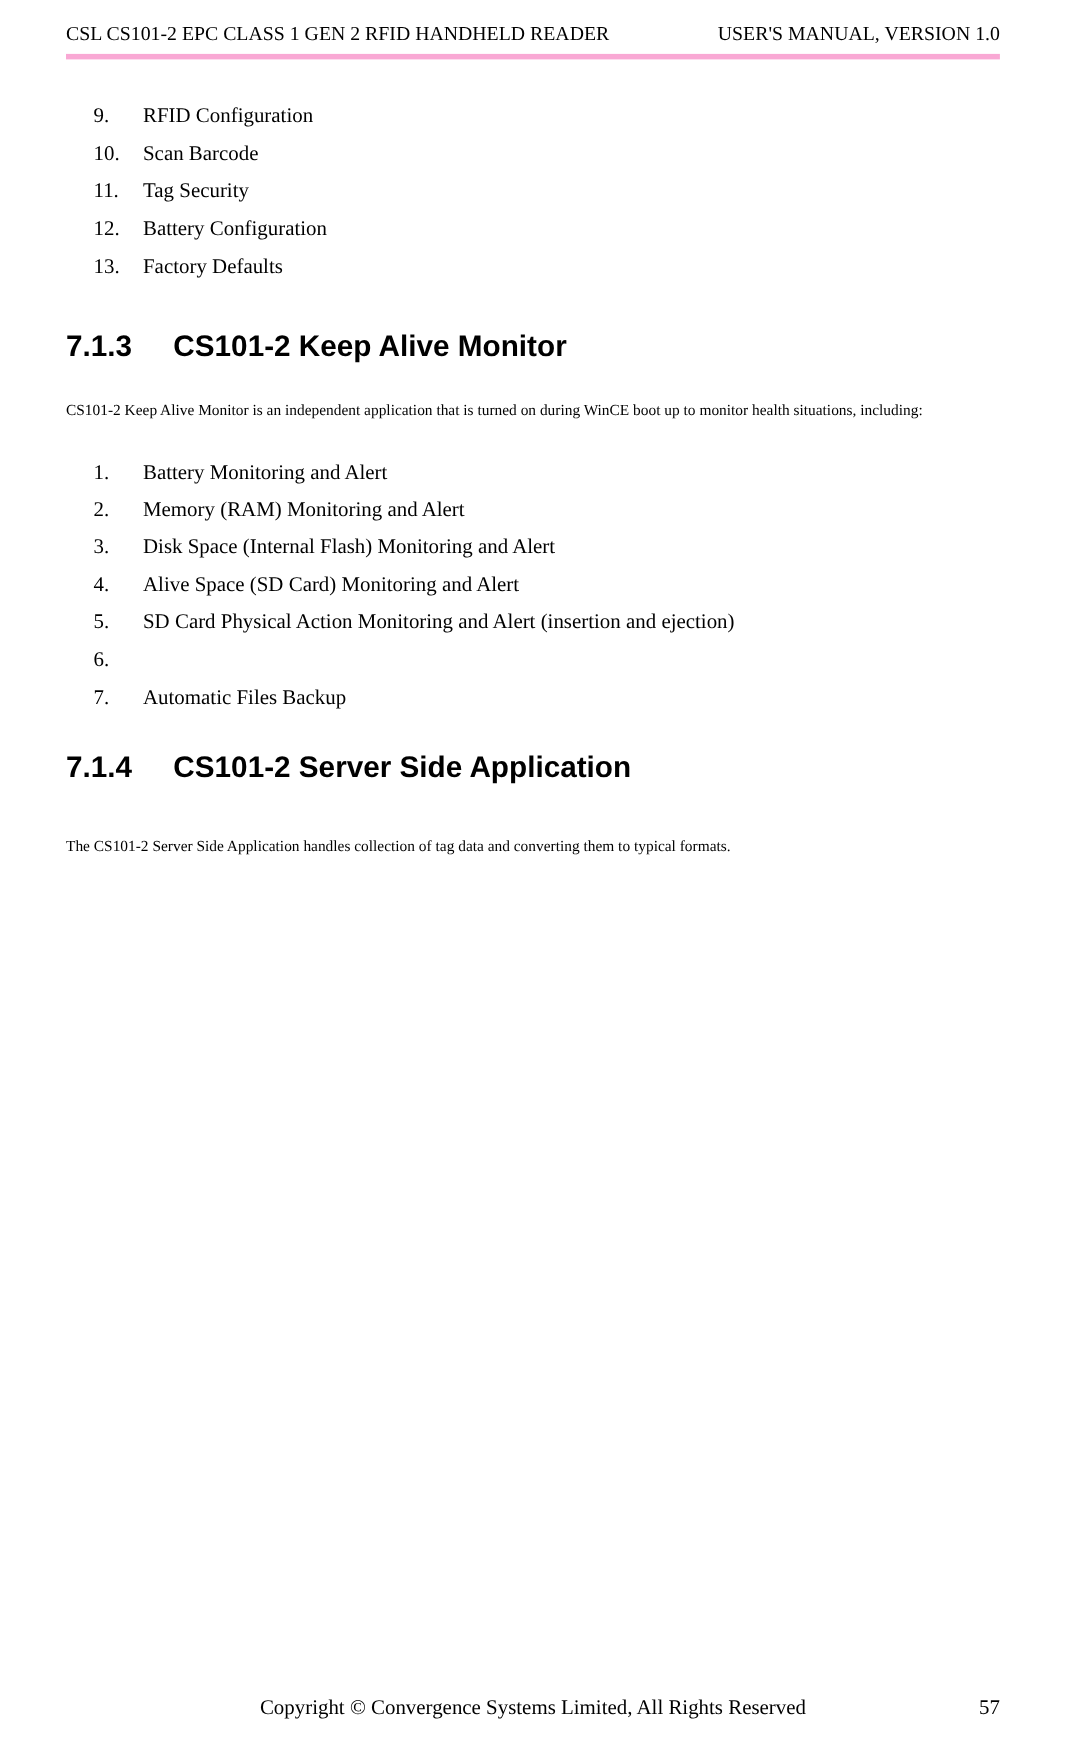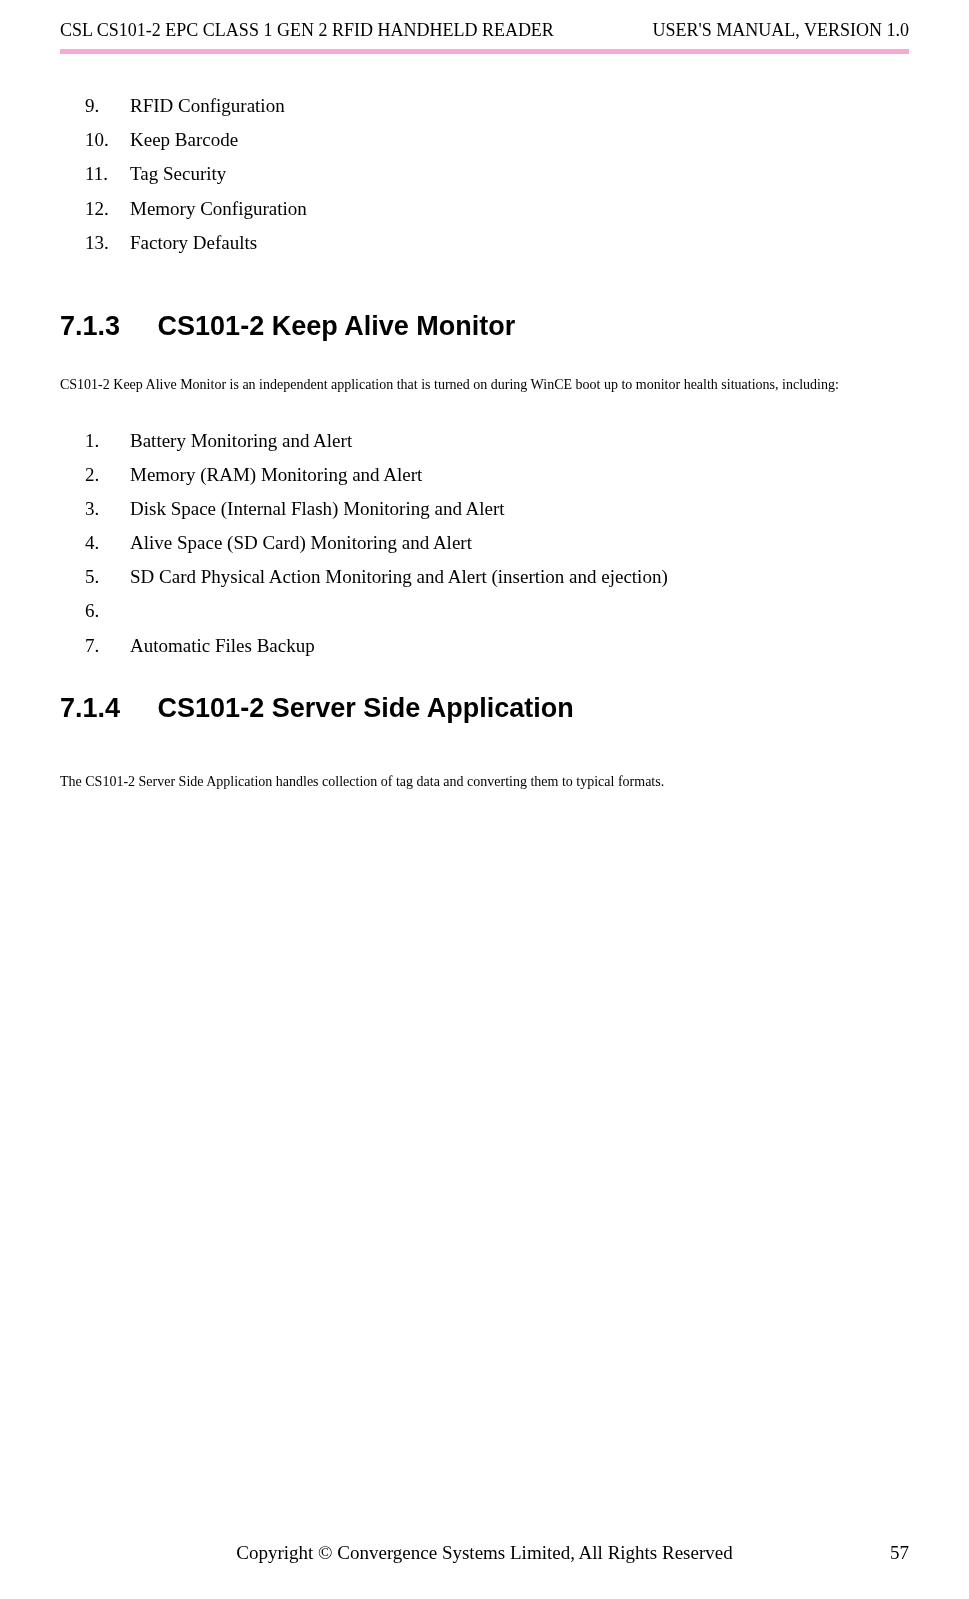--- a/index.html
+++ b/index.html
@@ -42,21 +42,21 @@
     .numbered-list li {
       display: flex;
     }
     .numbered-list .num {
       min-width: 45px;
     }
     .section-heading {
       font-family: Arial, Helvetica, sans-serif;
       font-weight: bold;
       font-size: 27px;
-      margin-top: 51px;
+      margin-top: 40px;
       margin-bottom: 30px;
     }
     .section-heading .secnum {
       display: inline-block;
       margin-right: 30px;
     }
     .body-text {
       font-size: 14px;
       line-height: 1.9;
       text-align: justify;
@@ -104,29 +104,29 @@
 
 <div class="content">
 
   <ol class="numbered-list">
     <li>
       <span class="num">9.</span>
       <span>RFID Configuration</span>
     </li>
     <li>
       <span class="num">10.</span>
-      <span>Keep Barcode</span>
+      <span>Scan Barcode</span>
     </li>
     <li>
       <span class="num">11.</span>
       <span>Tag Security</span>
     </li>
     <li>
       <span class="num">12.</span>
-      <span>Memory Configuration</span>
+      <span>Battery Configuration</span>
     </li>
     <li>
       <span class="num">13.</span>
       <span>Factory Defaults</span>
     </li>
   </ol>
 
   <h2 class="section-heading">
     <span class="secnum">7.1.3</span>
     <span>CS101-2 Keep Alive Monitor</span>

